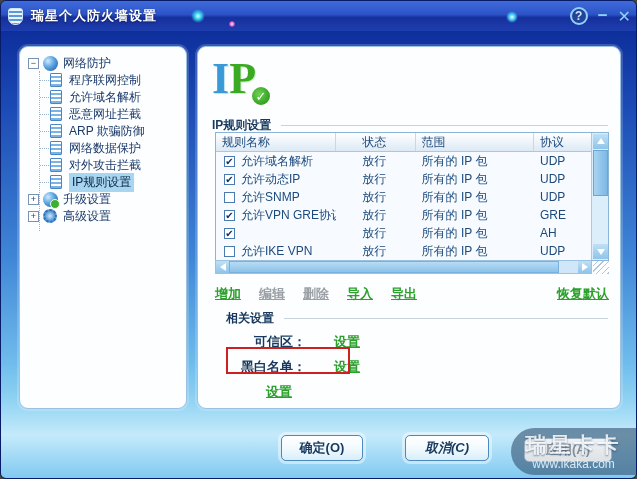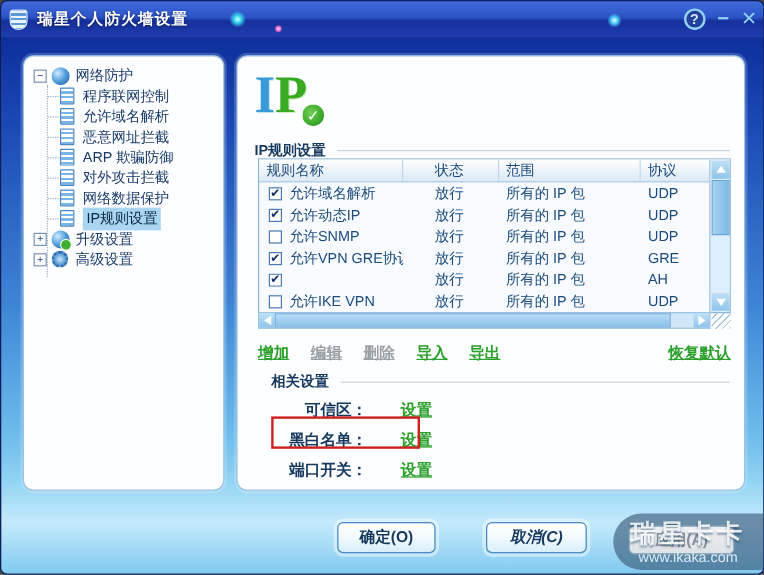--- a/index.html
+++ b/index.html
@@ -185,25 +185,25 @@
         <div class="trow child">
           <div class="icon-doc"></div>
           <span class="tlabel">恶意网址拦截</span>
         </div>
         <div class="trow child">
           <div class="icon-doc"></div>
           <span class="tlabel">ARP 欺骗防御</span>
         </div>
         <div class="trow child">
           <div class="icon-doc"></div>
+          <span class="tlabel">网络数据保护</span>
+        </div>
+        <div class="trow child">
+          <div class="icon-doc"></div>
           <span class="tlabel">对外攻击拦截</span>
-        </div>
-        <div class="trow child">
-          <div class="icon-doc"></div>
-          <span class="tlabel">网络数据保护</span>
         </div>
         <div class="trow child selected">
           <div class="icon-doc"></div>
           <span class="tlabel">IP规则设置</span>
         </div>
 
         <div class="trow">
           <div class="expander">+</div>
           <div class="icon-globe check"></div>
           <span class="tlabel">升级设置</span>
@@ -372,21 +372,20 @@
 
       <div class="rel-item ri0">
         <span class="rlabel">可信区：</span>
         <span class="rlink">设置</span>
       </div>
       <div class="rel-item ri1">
         <span class="rlabel">黑白名单：</span>
         <span class="rlink">设置</span>
       </div>
       <div class="rel-item ri2">
-        <span class="rlabel">端口开关：</span>
         <span class="rlink">设置</span>
       </div>
 
       <div class="red-box"></div>
     </div>
 
     <button class="fbtn btn-ok">确定(O)</button>
     <button class="fbtn btn-cancel">取消(C)</button>
 
     <div class="watermark-pill"></div>

